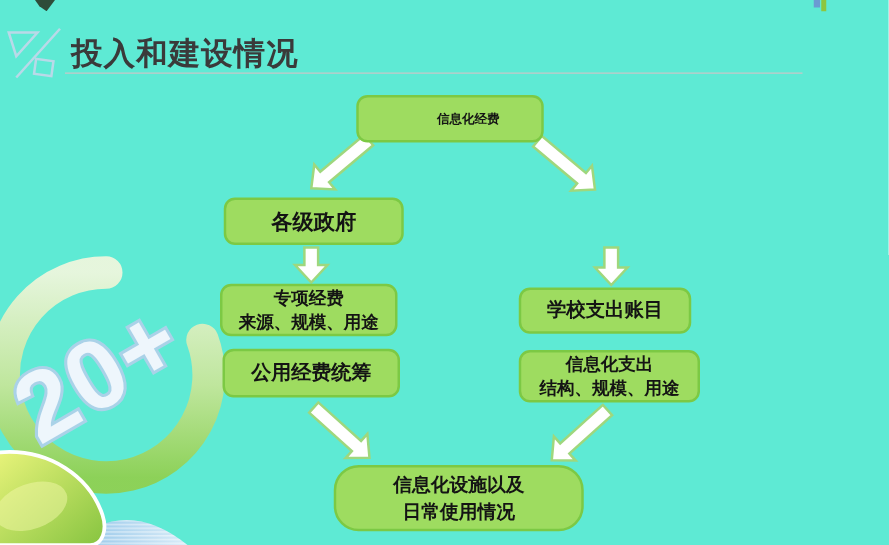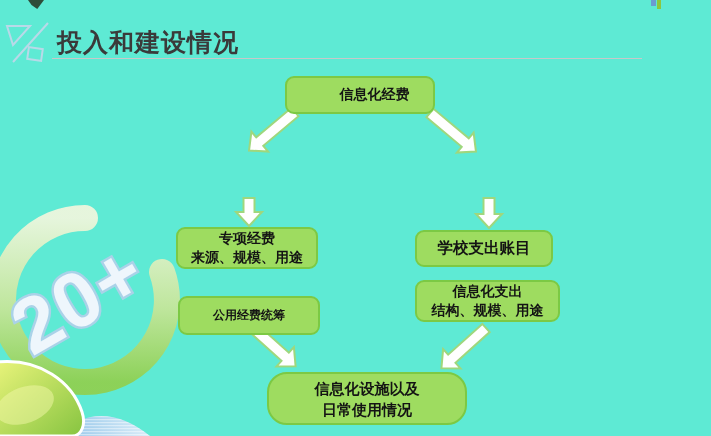--- a/index.html
+++ b/index.html
@@ -25,21 +25,21 @@
   #mini-logo .green-bar{position:absolute;left:6px;top:0;width:4px;height:9px;background:#8dc63f;}
   
   #watermark{position:absolute;left:-20px;top:200px;pointer-events:none;}
   
   .node{
     position:absolute;box-sizing:border-box;background:#9edc60;border:2px solid #7cc944;
     border-radius:9px;display:flex;flex-direction:column;align-items:center;justify-content:center;
     font-weight:700;color:#141414;text-align:center;z-index:3;
   }
   .node.single{font-size:17px;}
-  .node.top{font-size:14px;padding-left:29px;}
+  .node.top{font-size:10px;padding-left:29px;}
   .node.double{font-size:14px;line-height:19px;justify-content:space-between;}
   .node.bottom{font-size:15px;line-height:21px;border-radius:20px;}
   #arrow-layer{position:absolute;left:0;top:0;z-index:2;pointer-events:none;}
   .block-arrow{fill:#ffffff;stroke:#9fd77d;stroke-width:2;}
 </style>
 </head>
 <body>
 
 <div id="slide">
 
@@ -108,28 +108,31 @@
     </g>
     <g transform="translate(486,328) rotate(48)">
       <polygon class="block-arrow" points="-5.5,0 -5.5,46 -13,46 0,60 13,46 5.5,46 5.5,0"></polygon>
     </g>
   </svg>
 
   <div class="node top" style="left:285px;top:76px;width:150px;height:38px">
     <span>信息化经费</span>
   </div>
 
+  <div class="node single" style="left:179px;top:158px;width:144px;height:38px">
+    <span>各级政府</span>
+  </div>
 
 
   <div class="node double" style="left:176px;top:227px;width:142px;height:42px">
     <span>专项经费</span>
     <span>来源、规模、用途</span>
   </div>
 
-  <div class="node single" style="left:178px;top:296px;width:142px;height:39px;font-size:12px">
+  <div class="node single" style="left:178px;top:279px;width:142px;height:39px;font-size:16px">
     <span>公用经费统筹</span>
   </div>
 
   <div class="node single" style="left:415px;top:230px;width:138px;height:37px;font-size:15.5px">
     <span>学校支出账目</span>
   </div>
 
   <div class="node double" style="left:415px;top:280px;width:145px;height:42px">
     <span>信息化支出</span>
     <span>结构、规模、用途</span>

